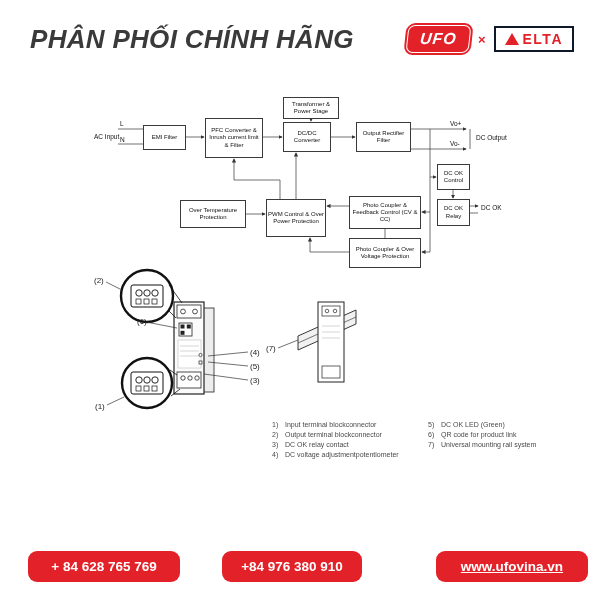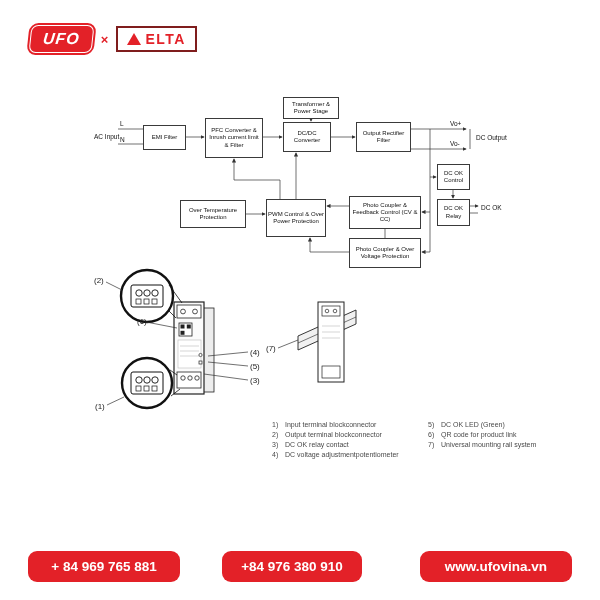--- a/index.html
+++ b/index.html
@@ -10,21 +10,21 @@
   
   .header{position:absolute;left:30px;top:18px;right:26px;height:42px;
     display:flex;justify-content:space-between;align-items:center;}
   .title{font-size:26px;font-weight:bold;font-style:italic;color:#3a3a3a;
     margin:0;letter-spacing:.3px;white-space:nowrap;}
   .logos{display:flex;align-items:center;gap:8px;}
   .ufo-logo{background:#e32128;color:#fff;font-weight:bold;font-style:italic;
     font-size:16px;padding:4px 12px;border-radius:7px;transform:skewX(-6deg);
     border:1.5px solid #fff;box-shadow:0 0 0 2px #e32128;letter-spacing:1px;}
   .x-sep{color:#e32128;font-weight:bold;font-size:13px;}
-  .delta-logo{display:flex;align-items:center;gap:4px;border:2px solid #7f1d1d;
+  .delta-logo{display:flex;align-items:center;gap:4px;border:2px solid #0f172a;
     background:#fff;color:#e32128;font-weight:bold;font-size:14px;
     padding:3px 9px;letter-spacing:1.5px;}
   .tri{width:0;height:0;border-left:7px solid transparent;
     border-right:7px solid transparent;border-bottom:12px solid #e32128;}
   
   .diagram{position:absolute;left:0;top:92px;width:600px;height:185px;}
   .diagram svg{position:absolute;left:0;top:0;}
   .blk{position:absolute;border:1px solid #3a3a3a;background:#fff;color:#111;
     font-size:6px;line-height:1.18;display:flex;align-items:center;
     justify-content:center;text-align:center;padding:1px;box-sizing:border-box;}
@@ -37,26 +37,27 @@
   .lcol{width:156px;}
   .litem{display:flex;font-size:7px;color:#4a4a4a;line-height:10px;}
   .lnum{width:13px;flex:none;}
   .ltext{flex:1;}
   
   .pill{position:absolute;top:551px;height:31px;background:#e32128;
     border-radius:9px;color:#fff;font-weight:bold;font-size:13.5px;
     display:flex;align-items:center;justify-content:center;cursor:pointer;}
   #pill1{left:28px;width:152px;}
   #pill2{left:222px;width:140px;}
-  #pill3{left:420px;width:152px;}
+  #pill3{left:436px;width:152px;text-decoration:underline;}
 </style>
 </head>
 <body>
 
 <div class="header">
+  <h1 class="title">PHÂN PHỐI CHÍNH HÃNG</h1>
   <div class="logos">
     <div class="ufo-logo">UFO</div>
     <span class="x-sep">×</span>
     <div class="delta-logo">
       <span class="tri"></span>
       <span>ELTA</span>
     </div>
   </div>
 </div>
 
@@ -225,15 +226,15 @@
       <span class="lnum">6)</span>
       <span class="ltext">QR code for product link</span>
     </div>
     <div class="litem">
       <span class="lnum">7)</span>
       <span class="ltext">Universal mounting rail system</span>
     </div>
   </div>
 </div>
 
-<div class="pill" id="pill1">+ 84 969 765 881</div>
+<div class="pill" id="pill1">+ 84 628 765 769</div>
 <div class="pill" id="pill2">+84 976 380 910</div>
 <div class="pill" id="pill3">www.ufovina.vn</div>
 
 </body></html>

